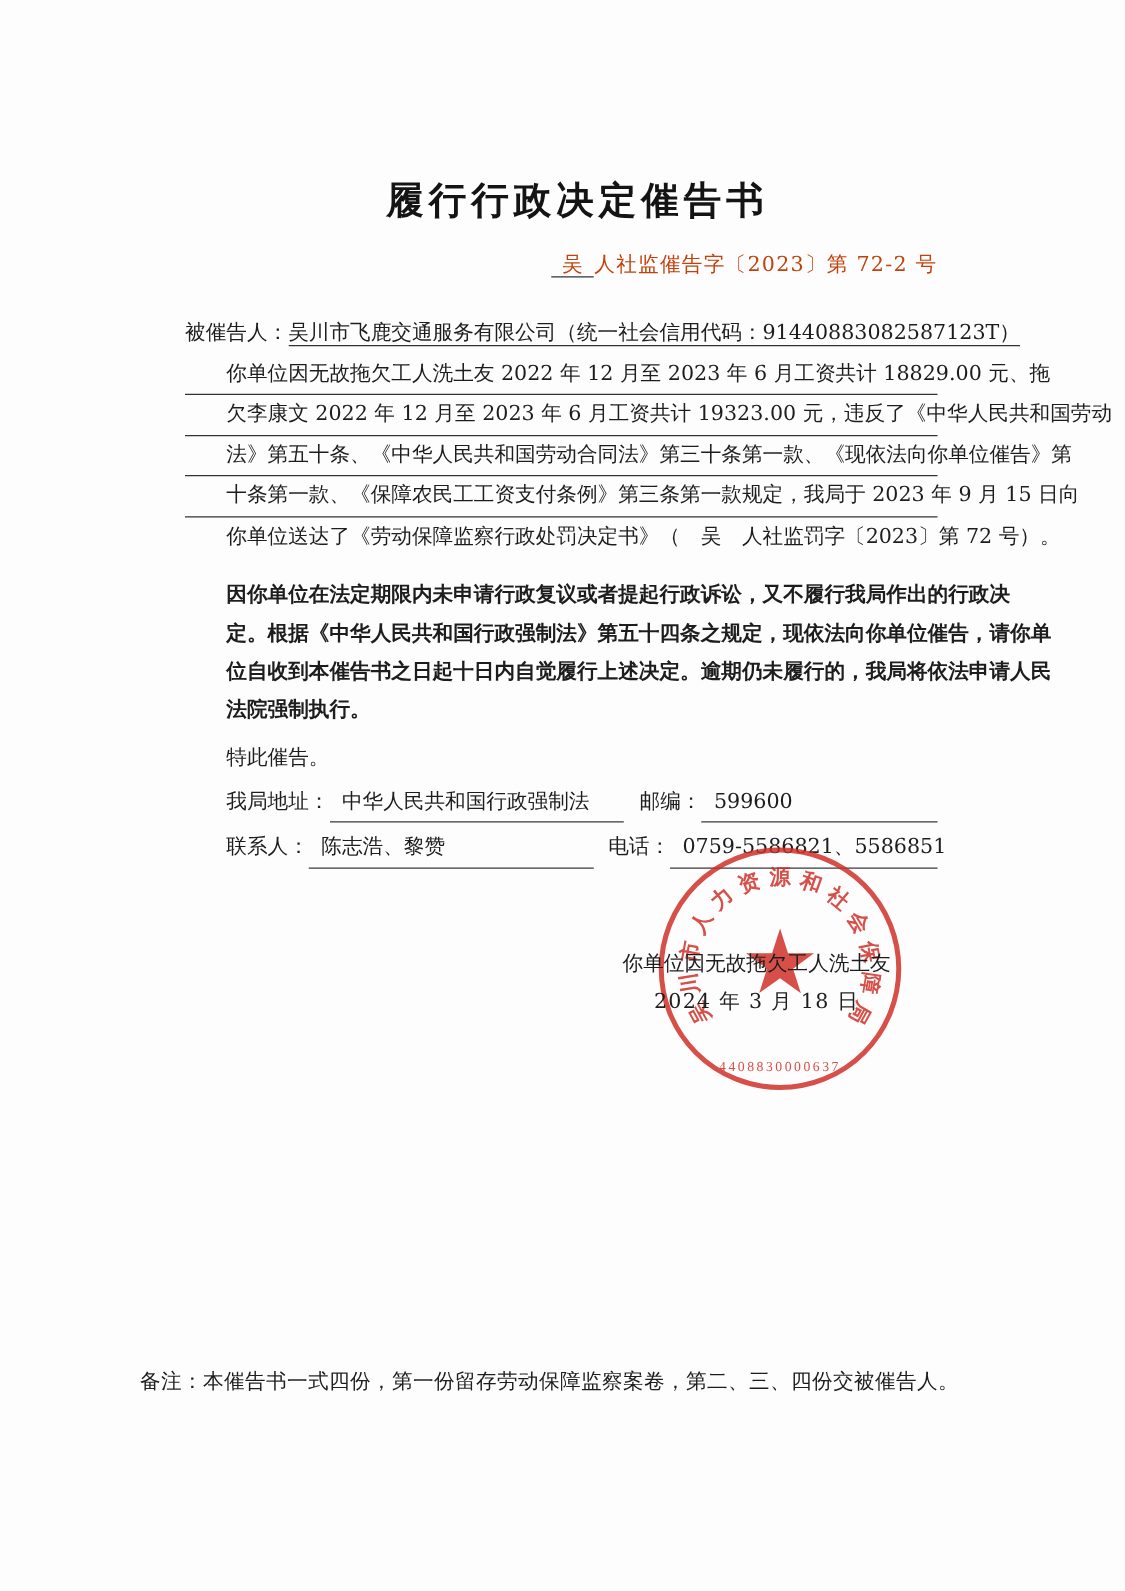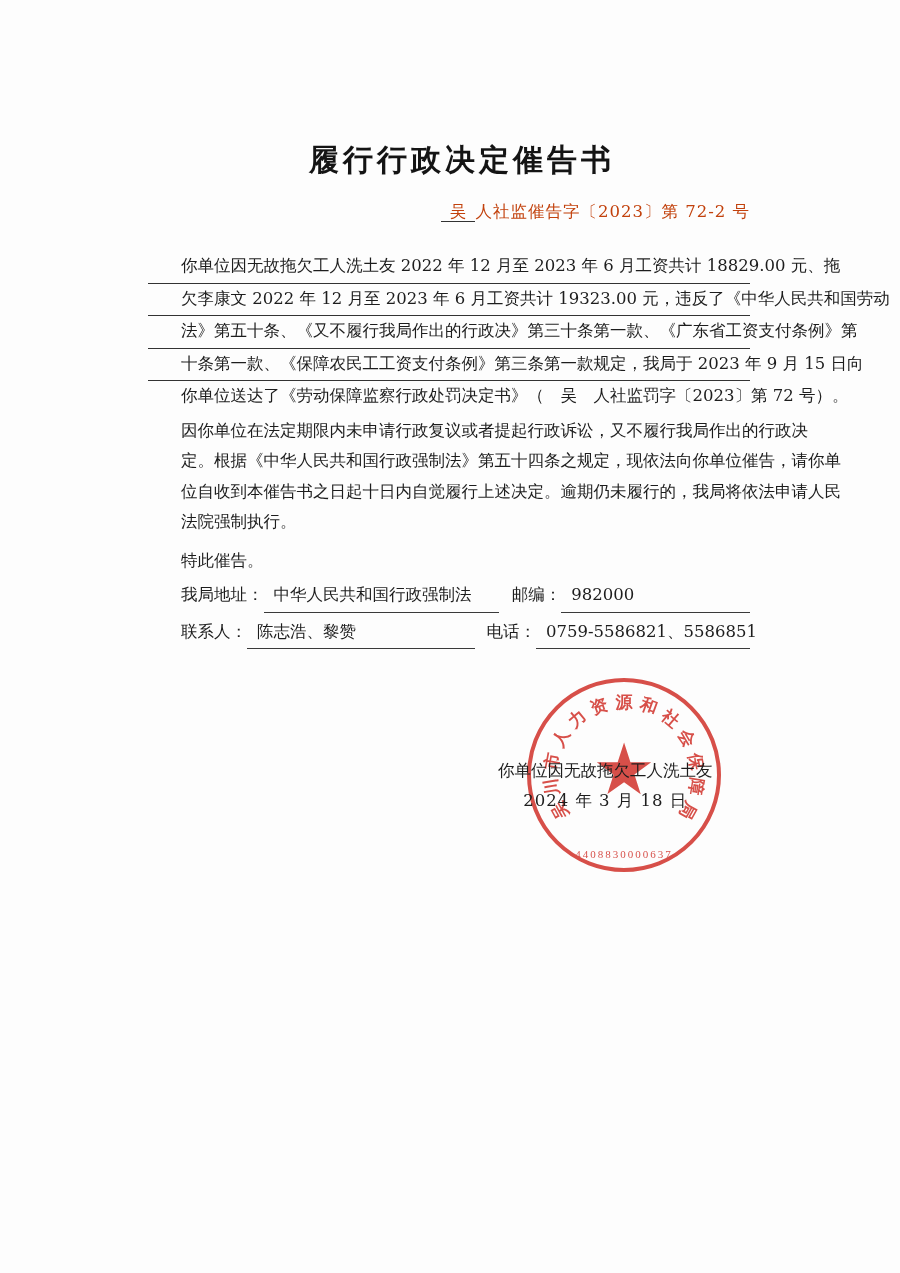--- a/index.html
+++ b/index.html
@@ -68,21 +68,22 @@
   .u {
     border-bottom: 1px solid #333;
     padding-bottom: 1px;
   }
 
   .para {
     text-indent: 2em;
     margin: 0;
   }
   .para + .para {
-    margin-top: 4px;
+    margin-top: 17px;
+    font-weight: bold;
   }
 
   .line {
     display: block;
     white-space: nowrap;
   }
   .line.indent {
     text-indent: 2em;
   }
 
@@ -192,44 +193,47 @@
 <div class="page">
 
   <h1 class="doc-title">履行行政决定催告书</h1>
 
   <div class="doc-number">
     <span class="blank">吴</span><span>人社监催告字〔2023〕第 72-2 号</span>
   </div>
 
   <div class="body-block">
 
+    <div class="recipient-line">
+      <span>被催告人：</span><span class="u">吴川市飞鹿交通服务有限公司（统一社会信用代码：91440883082587123T）</span>
+    </div>
 
     <div class="para">
       <span class="line indent u">你单位因无故拖欠工人洗土友 2022 年 12 月至 2023 年 6 月工资共计 18829.00 元、拖</span>
       <span class="line u">欠李康文 2022 年 12 月至 2023 年 6 月工资共计 19323.00 元，违反了《中华人民共和国劳动</span>
-      <span class="line u">法》第五十条、《又不履行我局作出的行政决》第三十条第一款、《广东省工资支付条例》第</span>
+      <span class="line u">法》第五十条、《中华人民共和国劳动合同法》第三十条第一款、《现依法向你单位催告》第</span>
       <span class="line u">十条第一款、《保障农民工工资支付条例》第三条第一款规定，我局于 2023 年 9 月 15 日向</span>
       <span class="line">你单位送达了《劳动保障监察行政处罚决定书》（　吴　人社监罚字〔2023〕第 72 号）。</span>
     </div>
 
     <div class="para">
       <span class="line indent">因你单位在法定期限内未申请行政复议或者提起行政诉讼，又不履行我局作出的行政决</span>
       <span class="line">定。根据《中华人民共和国行政强制法》第五十四条之规定，现依法向你单位催告，请你单</span>
       <span class="line">位自收到本催告书之日起十日内自觉履行上述决定。逾期仍未履行的，我局将依法申请人民</span>
       <span class="line">法院强制执行。</span>
     </div>
 
     <div class="note-line">特此催告。</div>
 
     <div class="field-row">
       <span class="field-label">我局地址：</span>
       <span class="field-value grow-a">中华人民共和国行政强制法</span>
       <span class="field-gap"></span>
       <span class="field-label">邮编：</span>
-      <span class="field-value grow-b">982000</span>
+      <span class="field-value grow-b">599600</span>
     </div>
 
     <div class="field-row">
       <span class="field-label">联系人：</span>
       <span class="field-value grow-a">陈志浩、黎赞</span>
       <span class="field-gap"></span>
       <span class="field-label">电话：</span>
       <span class="field-value grow-b">0759-5586821、5586851</span>
     </div>
 
@@ -253,14 +257,15 @@
       </div>
     <div class="seal-star">★</div>
     <div class="seal-code">4408830000637</div>
   </div>
 
   <div class="sign-area">
     <div>你单位因无故拖欠工人洗土友</div>
     <div class="sign-date">2024 年 3 月 18 日</div>
   </div>
 
+  <div class="footer-note">备注：本催告书一式四份，第一份留存劳动保障监察案卷，第二、三、四份交被催告人。</div>
 
 </div>
 
 </body></html>

